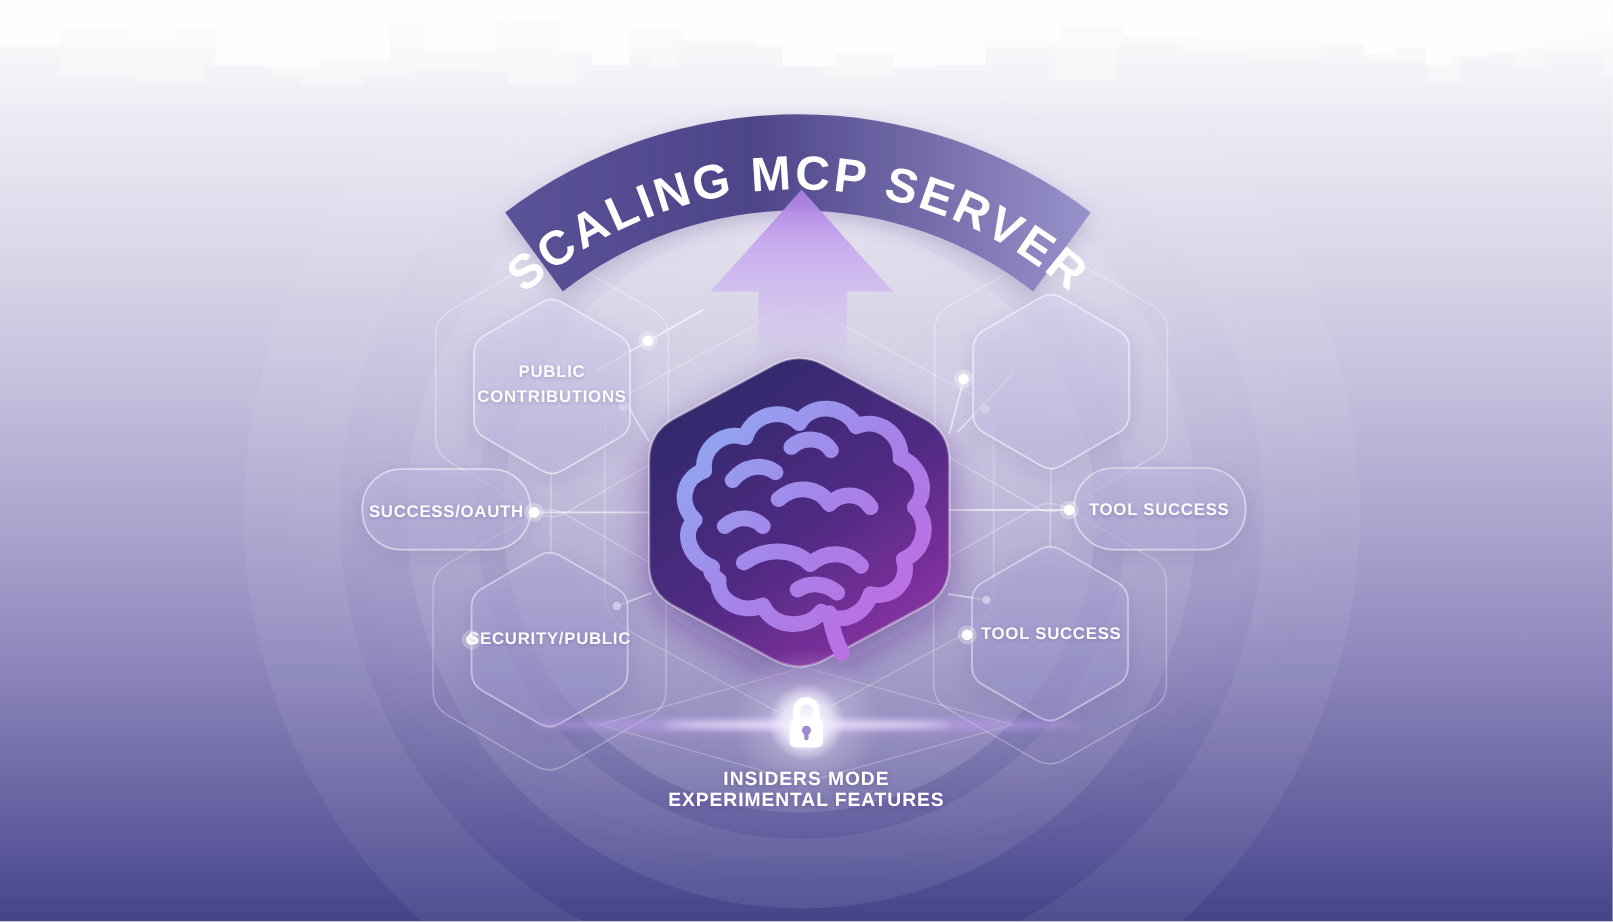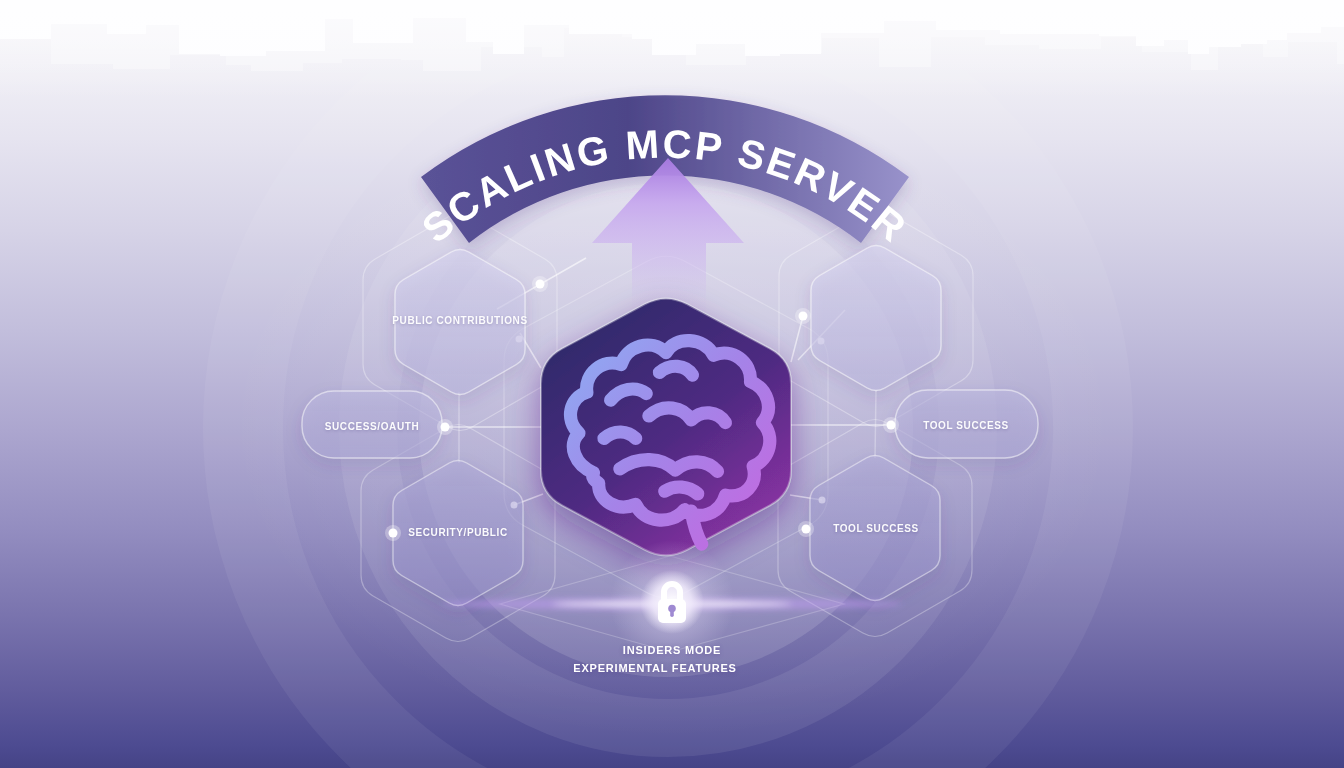--- a/index.html
+++ b/index.html
@@ -10,25 +10,25 @@
       #f8f7fa 0%, #f1f0f6 8%, #e6e4f0 18%, #d6d3e7 30%,
       #c2bedc 43%, #aca6cf 56%, #938dc0 69%, #7a74ae 80%,
       #615c9d 90%, #4d4b91 97%, #454386 100%);
   }
   .center-glow{position:absolute;inset:0;pointer-events:none;
     background:radial-gradient(ellipse 620px 450px at 50% 54%, rgba(255,255,255,0.16), rgba(255,255,255,0) 72%);}
   svg.diagram{position:absolute;left:0;top:0;}
   .top-haze{position:absolute;left:0;top:0;width:1344px;height:100px;pointer-events:none;
     background:linear-gradient(180deg, rgba(255,255,255,0.55), rgba(255,255,255,0));}
   .lbl{position:absolute;transform:translate(-50%,-50%);text-align:center;
-    color:rgba(255,255,255,0.96);font-weight:600;font-size:10px;letter-spacing:0.6px;
+    color:rgba(255,255,255,0.96);font-weight:600;font-size:14px;letter-spacing:0.6px;
     line-height:1.5;text-shadow:0 1px 3px rgba(60,50,110,0.28);white-space:normal;}
   .lbl.two{width:150px;}
   .footer-line{position:absolute;transform:translate(-50%,-50%);text-align:right;
-    color:#ffffff;font-weight:700;font-size:11px;letter-spacing:0.8px;
+    color:#ffffff;font-weight:700;font-size:16px;letter-spacing:0.8px;
     text-shadow:0 1px 4px rgba(80,60,140,0.45);white-space:nowrap;}
 </style>
 </head>
 <body>
 
 <div class="stage">
 
   <div class="center-glow"></div>
 
   <svg class="diagram" width="1344" height="768" viewBox="0 0 1344 768">
@@ -168,15 +168,15 @@
 
   <div class="top-haze"></div>
 
   <div class="lbl two" style="left:460px;top:320px;">PUBLIC CONTRIBUTIONS</div>
   <div class="lbl" style="left:372px;top:426px;">SUCCESS/OAUTH</div>
   <div class="lbl" style="left:966px;top:425px;">TOOL SUCCESS</div>
   <div class="lbl" style="left:458px;top:532px;">SECURITY/PUBLIC</div>
   <div class="lbl" style="left:876px;top:528px;">TOOL SUCCESS</div>
 
   <div class="footer-line" style="left:672px;top:650px;">INSIDERS MODE</div>
-  <div class="footer-line" style="left:655px;top:668px;">EXPERIMENTAL FEATURES</div>
+  <div class="footer-line" style="left:672px;top:668px;">EXPERIMENTAL FEATURES</div>
 
 </div>
 
 </body></html>

